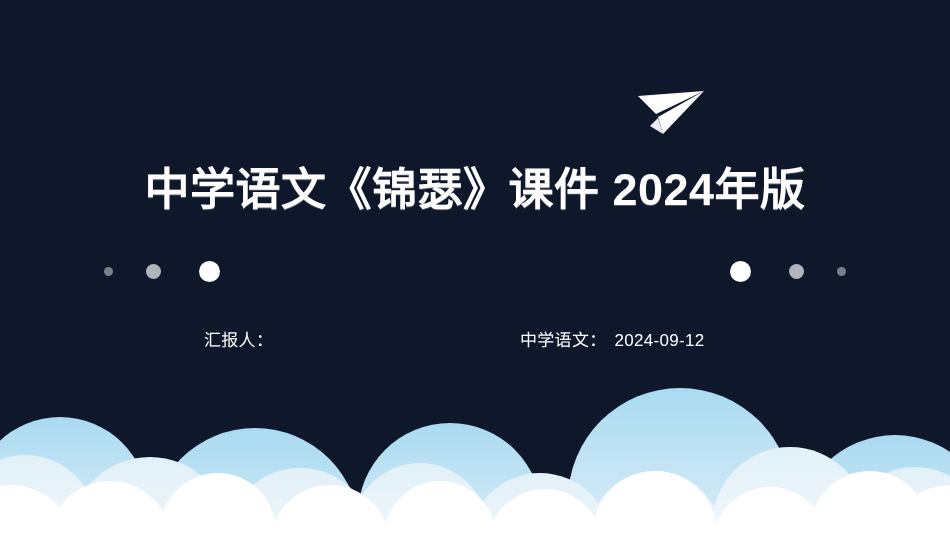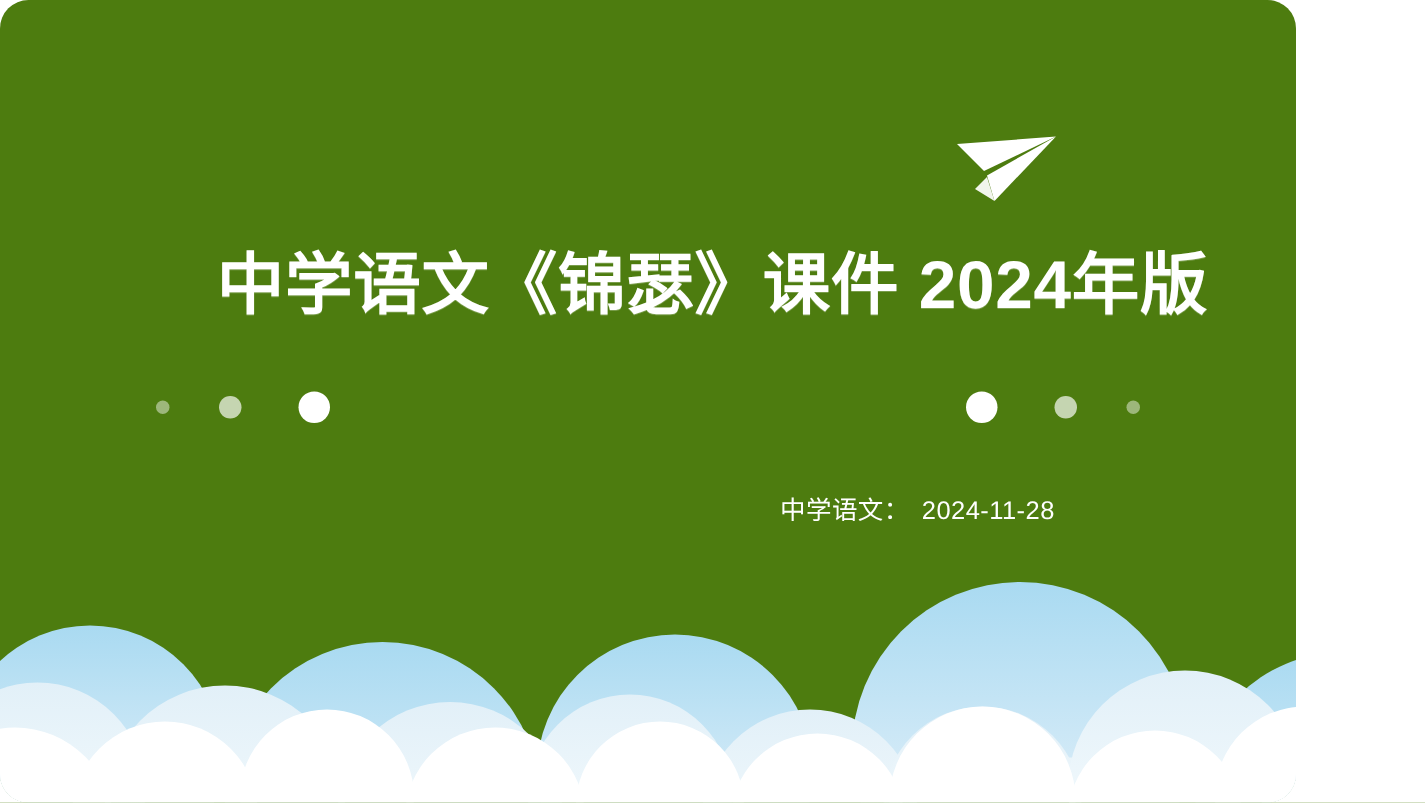--- a/index.html
+++ b/index.html
@@ -4,26 +4,25 @@
 <title>Presentation Cover Slide</title>
 <style>
   html, body {
     margin: 0;
     padding: 0;
     background: #ffffff;
   }
 
   .slide {
     position: relative;
-    width: 864px;
+    width: 950px;
     height: 535px;
     overflow: hidden;
-    background: #4d7c0f;
+    background: #0f172a;
     font-family: "Liberation Sans", "DejaVu Sans", sans-serif;
-    border-radius: 19px;
     -webkit-font-smoothing: antialiased;
   }
 
   
   .plane-icon {
     position: absolute;
     left: 636px;
     top: 88px;
     width: 70px;
     height: 48px;
@@ -135,22 +134,25 @@
     <span class="dot lg"></span>
   </div>
 
   <div class="dots right">
     <span class="dot lg"></span>
     <span class="dot md"></span>
     <span class="dot sm"></span>
   </div>
 
   <div class="meta">
+    <div class="meta-item meta-presenter">
+      <span class="meta-label">汇报人：</span><span class="meta-value"></span>
+    </div>
     <div class="meta-item meta-date">
-      <span class="meta-label">中学语文：</span><span class="meta-value">2024-11-28</span>
+      <span class="meta-label">中学语文：</span><span class="meta-value">2024-09-12</span>
     </div>
   </div>
 
   <div class="clouds">
     <svg viewBox="0 0 950 180" preserveAspectRatio="none" xmlns="http://www.w3.org/2000/svg" aria-hidden="true">
       <defs>
         <linearGradient id="gBack" x1="0" y1="0" x2="0" y2="1">
           <stop offset="0%" stop-color="#a9daf1"></stop>
           <stop offset="62%" stop-color="#d8ecf8"></stop>
           <stop offset="100%" stop-color="#eaf5fb"></stop>

